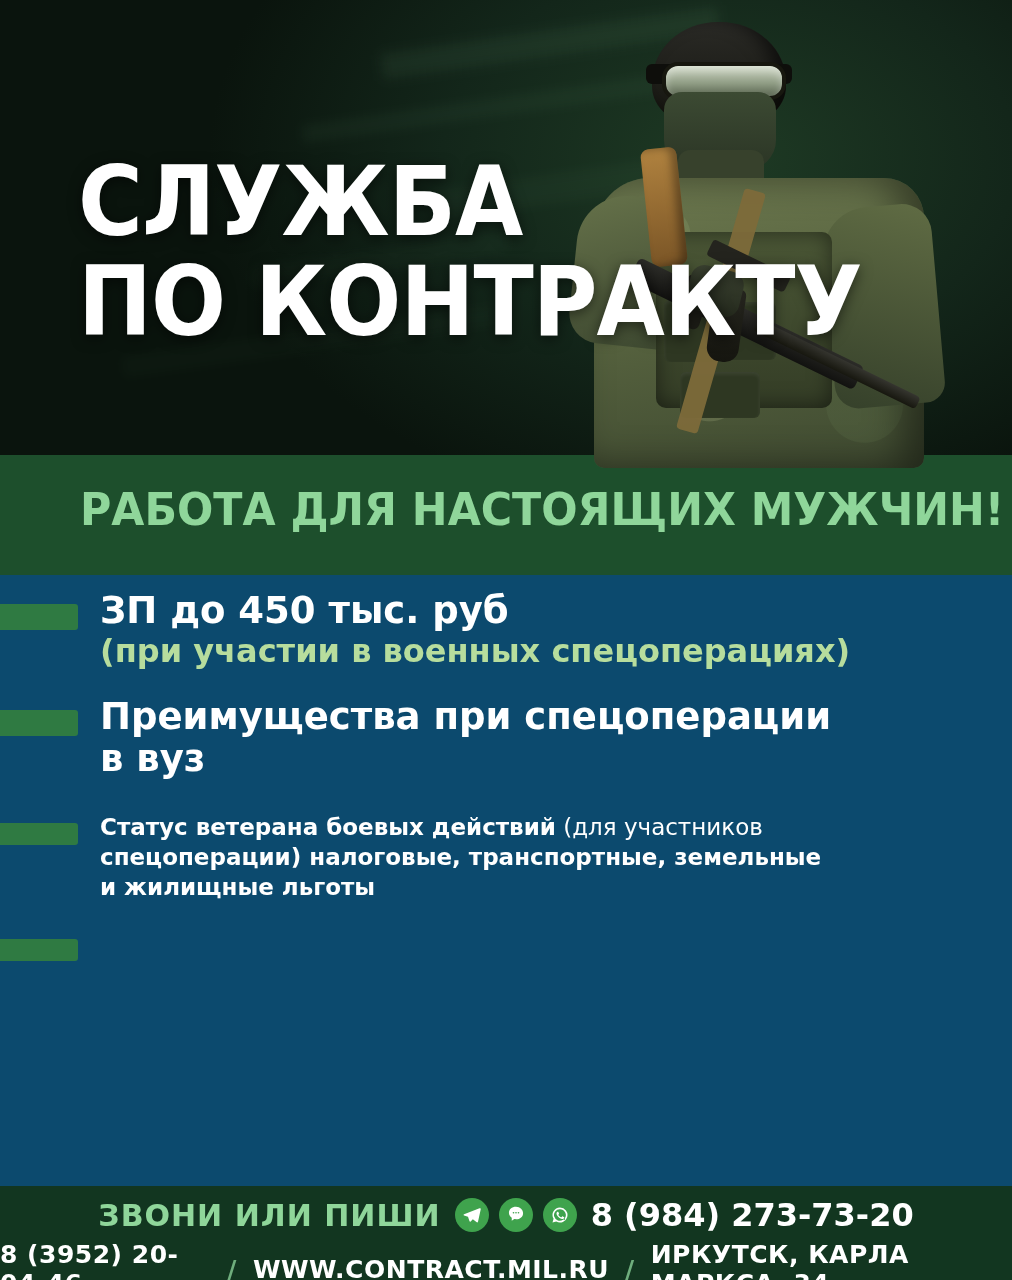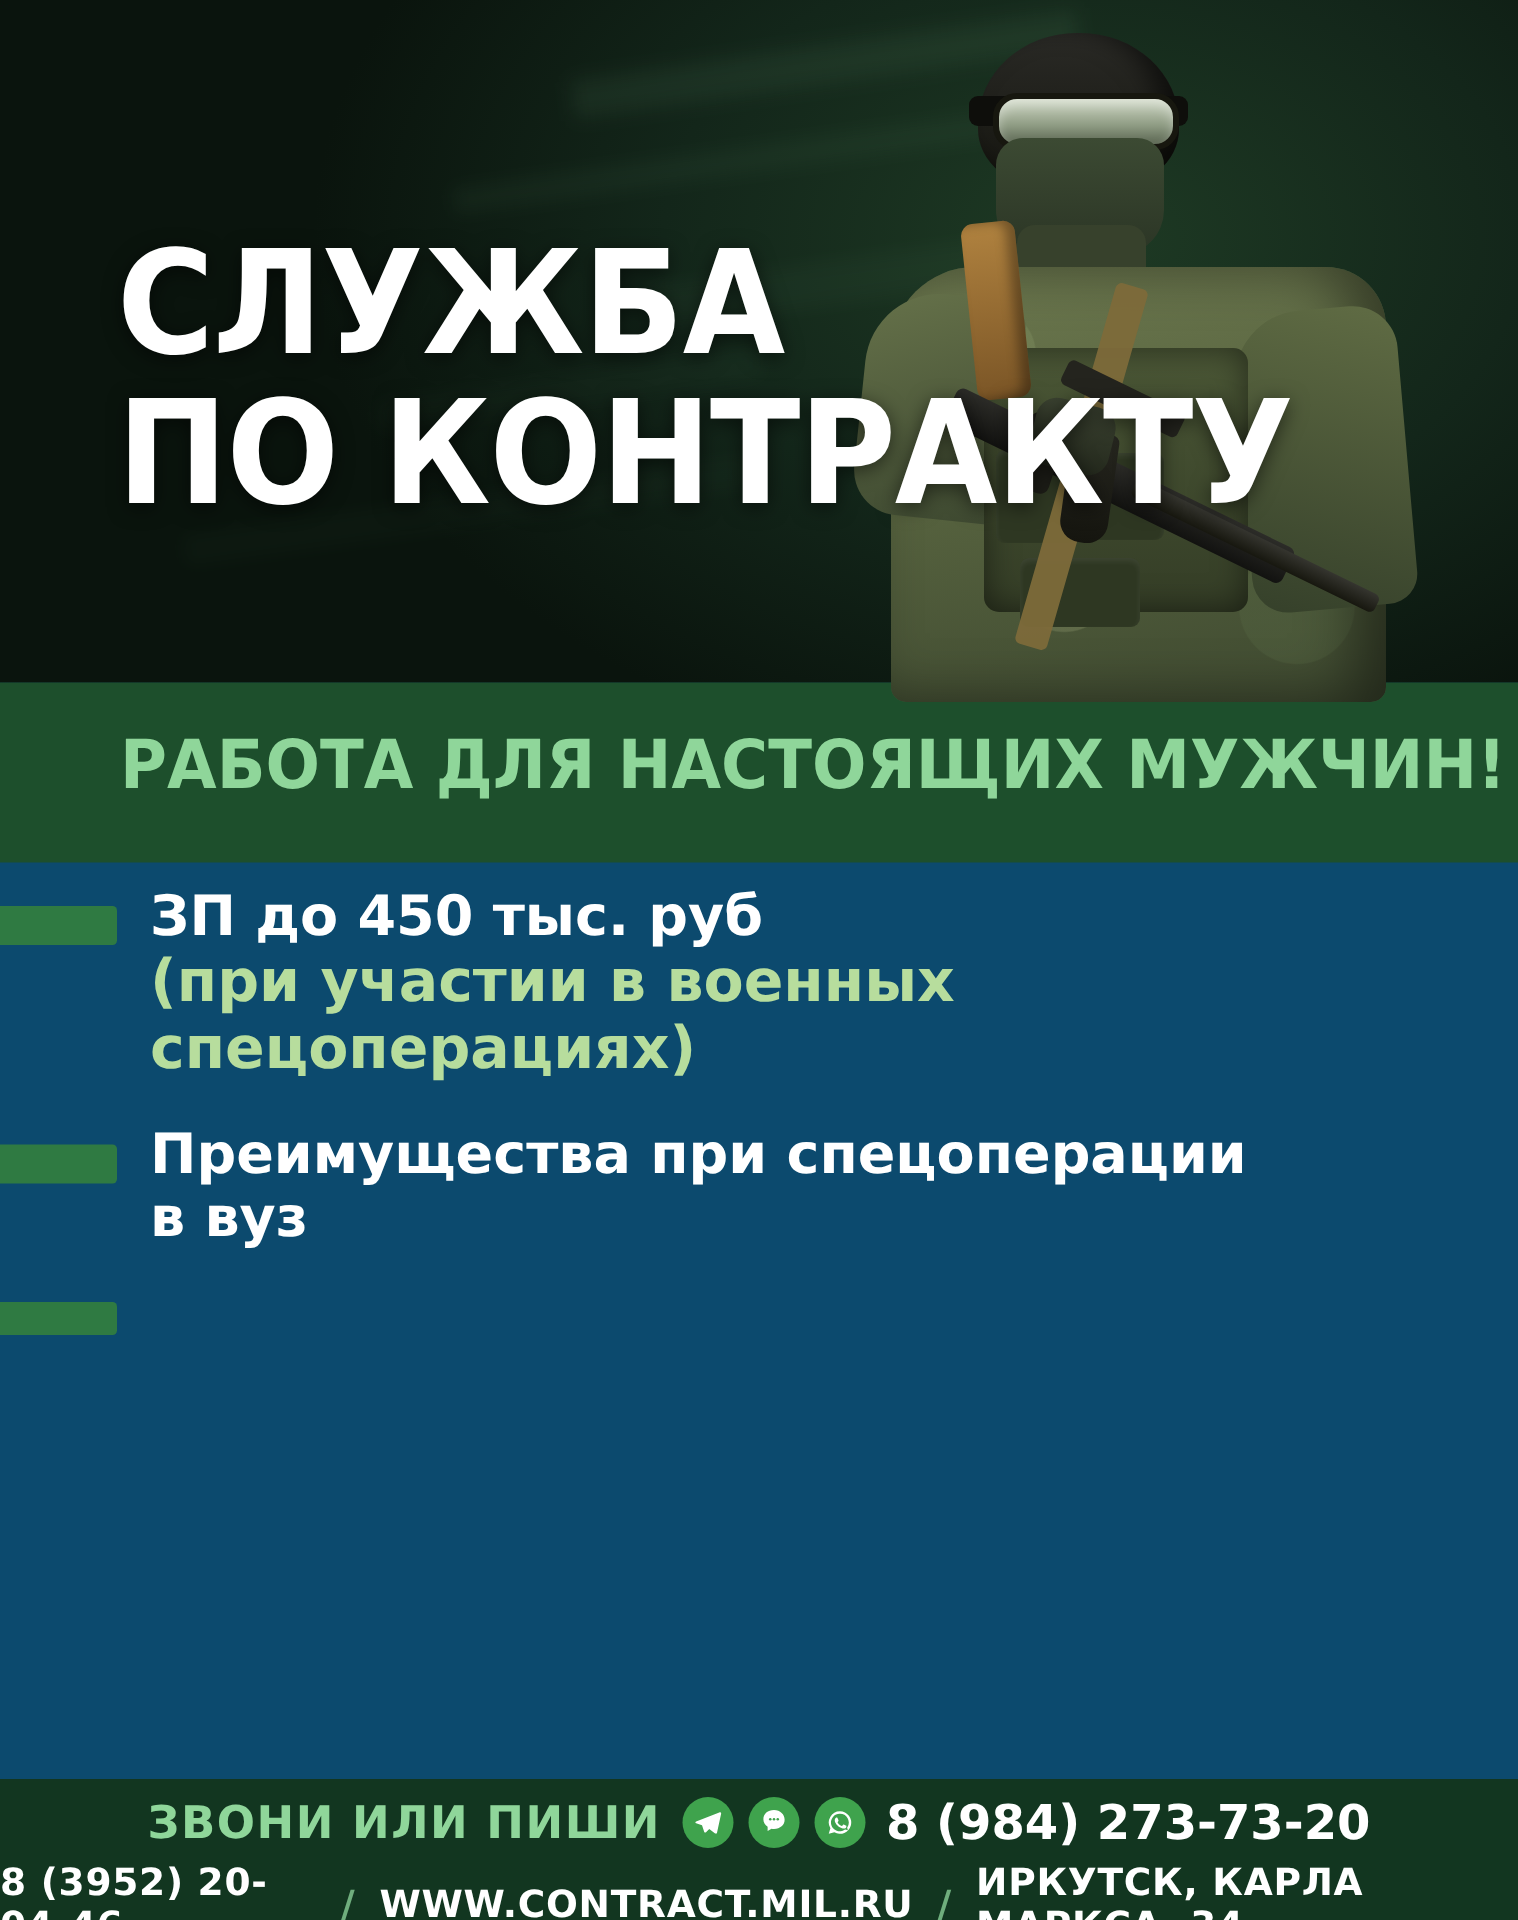--- a/index.html
+++ b/index.html
@@ -260,21 +260,21 @@
   .b-main {
     font-family: "DejaVu Sans", sans-serif;
     font-weight: 700;
     font-size: 37px;
     line-height: 1.12;
     color: #ffffff;
   }
   .b-sub {
     font-family: "DejaVu Sans", sans-serif;
     font-weight: 700;
-    font-size: 39px;
+    font-size: 32px;
     line-height: 1.15;
     color: #b7dd9d;
     margin-top: 2px;
   }
   .b-small {
     font-family: "DejaVu Sans", sans-serif;
     font-weight: 700;
     font-size: 23px;
     line-height: 1.3;
     color: #ffffff;
@@ -401,20 +401,27 @@
 
 
     <div class="benefit">
       <div class="bullet"></div>
       <div class="btext">
         <div class="b-main" style="white-space:pre-line">Преимущества при спецоперации
 в вуз</div>
       </div>
     </div>
 
+    <div class="benefit" style="margin-top:34px">
+      <div class="bullet small"></div>
+      <div class="btext">
+        <div class="b-small"><span>Статус ветерана боевых действий</span><span class="thin"> (для участников</span><br><span style="white-space:pre-line">спецоперации) налоговые, транспортные, земельные
+и жилищные льготы</span></div>
+      </div>
+    </div>
 
     <div class="benefit" style="margin-top:14px">
       <div class="bullet small"></div>
       <div class="btext">
         <div class="b-small"><br></div>
       </div>
     </div>
 
   </div>
 

